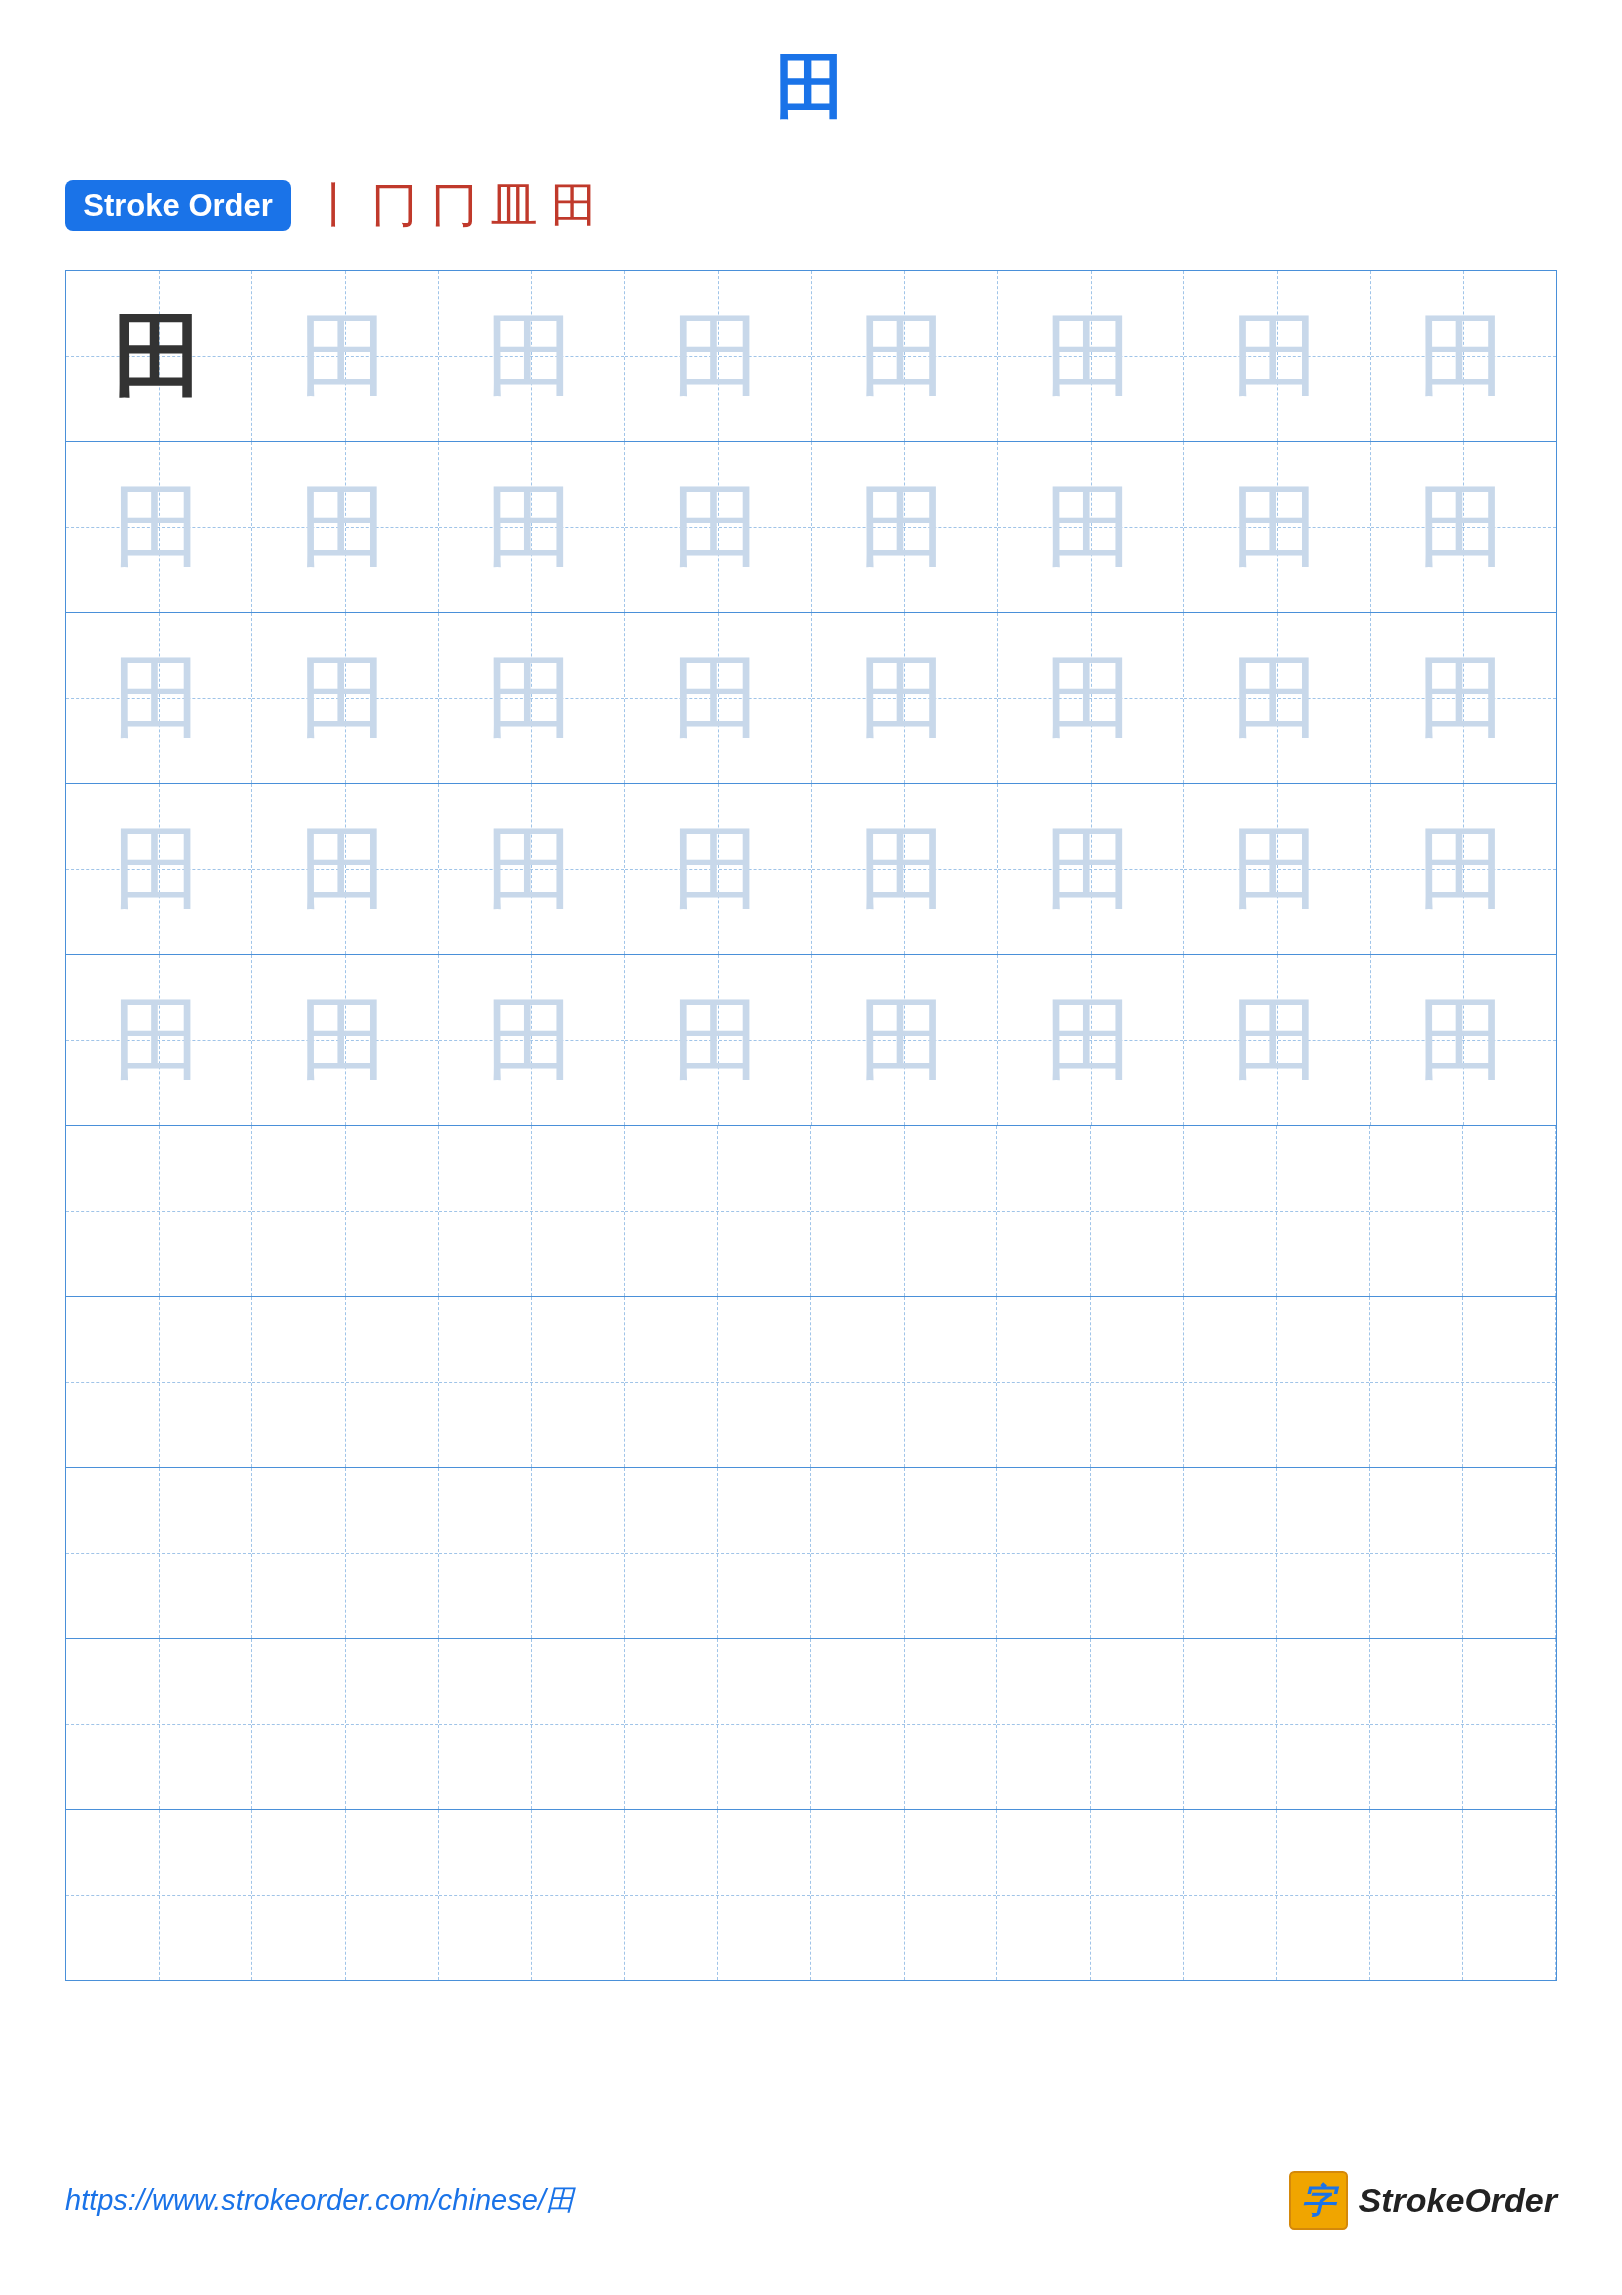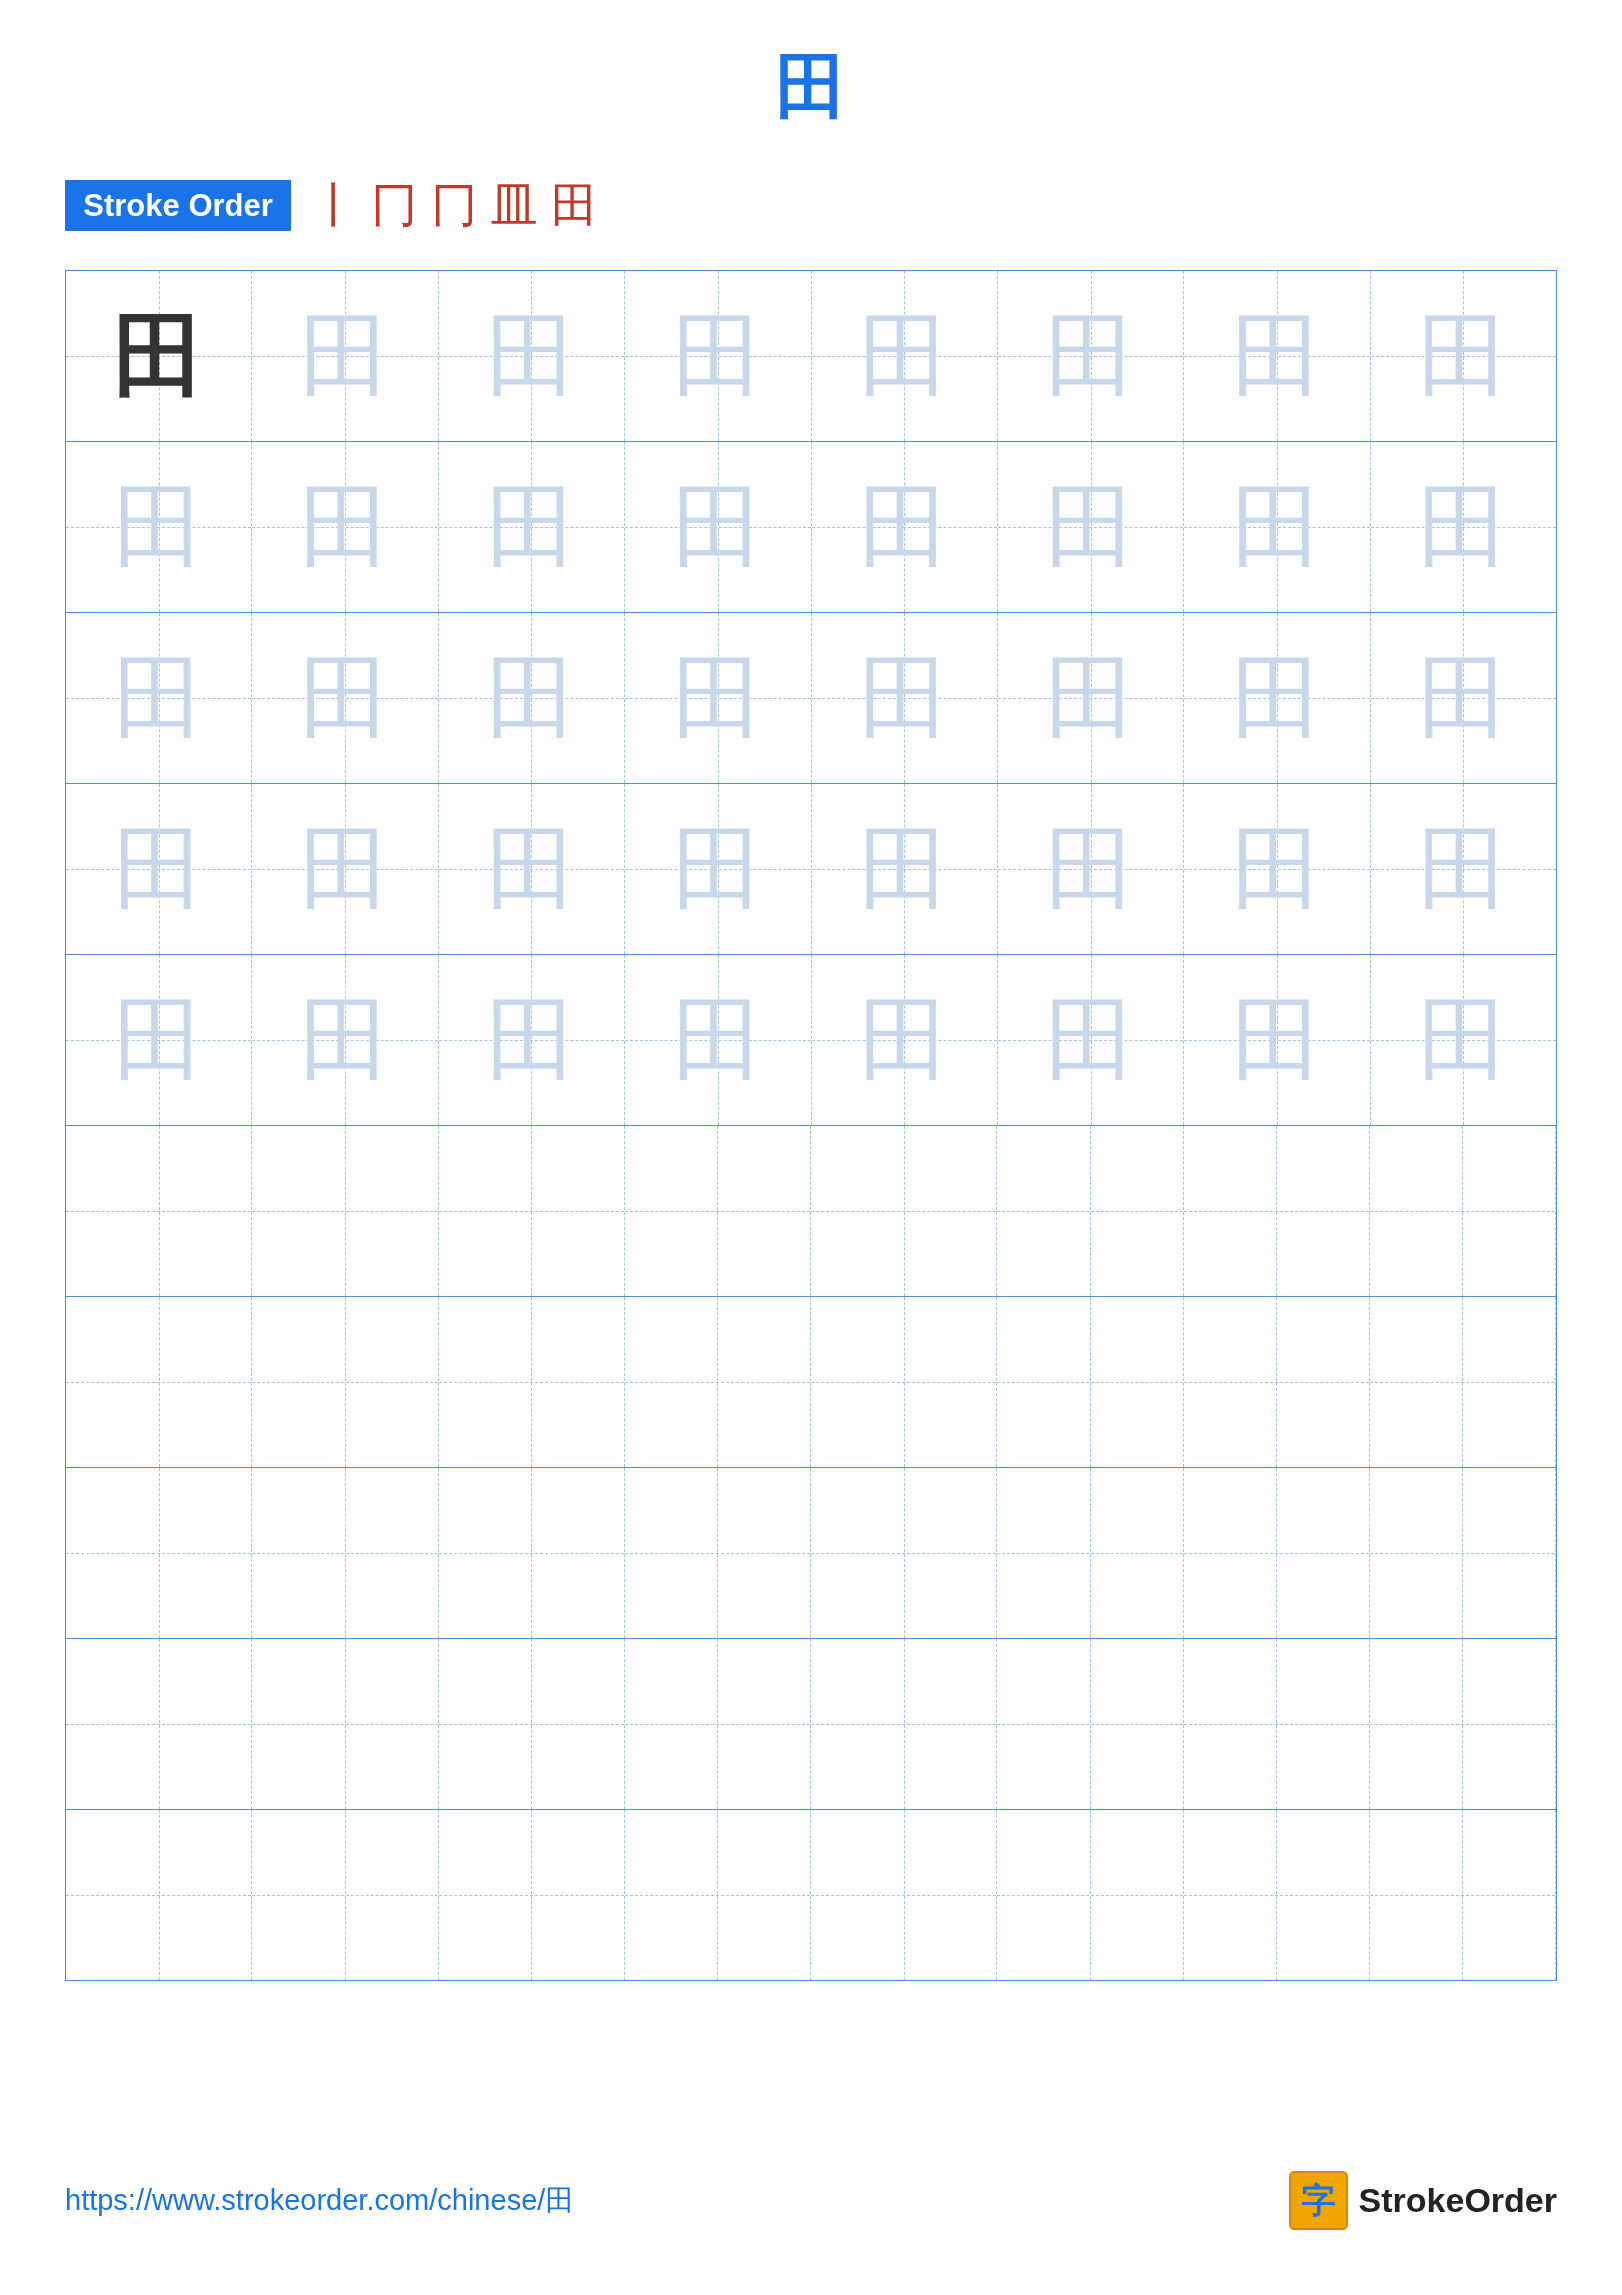--- a/index.html
+++ b/index.html
@@ -36,21 +36,21 @@
       gap: 19.6px;
       margin-bottom: 33px;
     }
 
     .stroke-order-badge {
       background: #1a73e8;
       color: #fff;
       font-size: 31px;
       font-weight: bold;
       padding: 7.9px 18.3px;
-      border-radius: 1px;
+      border-radius: 8px;
     }
 
     .stroke-sequence {
       display: flex;
       align-items: center;
       gap: 13px;
       font-size: 47px;
       color: #333;
     }
 
@@ -142,20 +142,21 @@
 
     
     .footer {
       position: absolute;
       bottom: 65px;
       left: 65px;
       right: 65px;
       display: flex;
       align-items: center;
       justify-content: space-between;
+      font-style: italic;
     }
 
     .footer-url {
       color: #1a73e8;
       font-size: 29px;
       text-decoration: none;
     }
 
     .footer-brand {
       display: flex;

